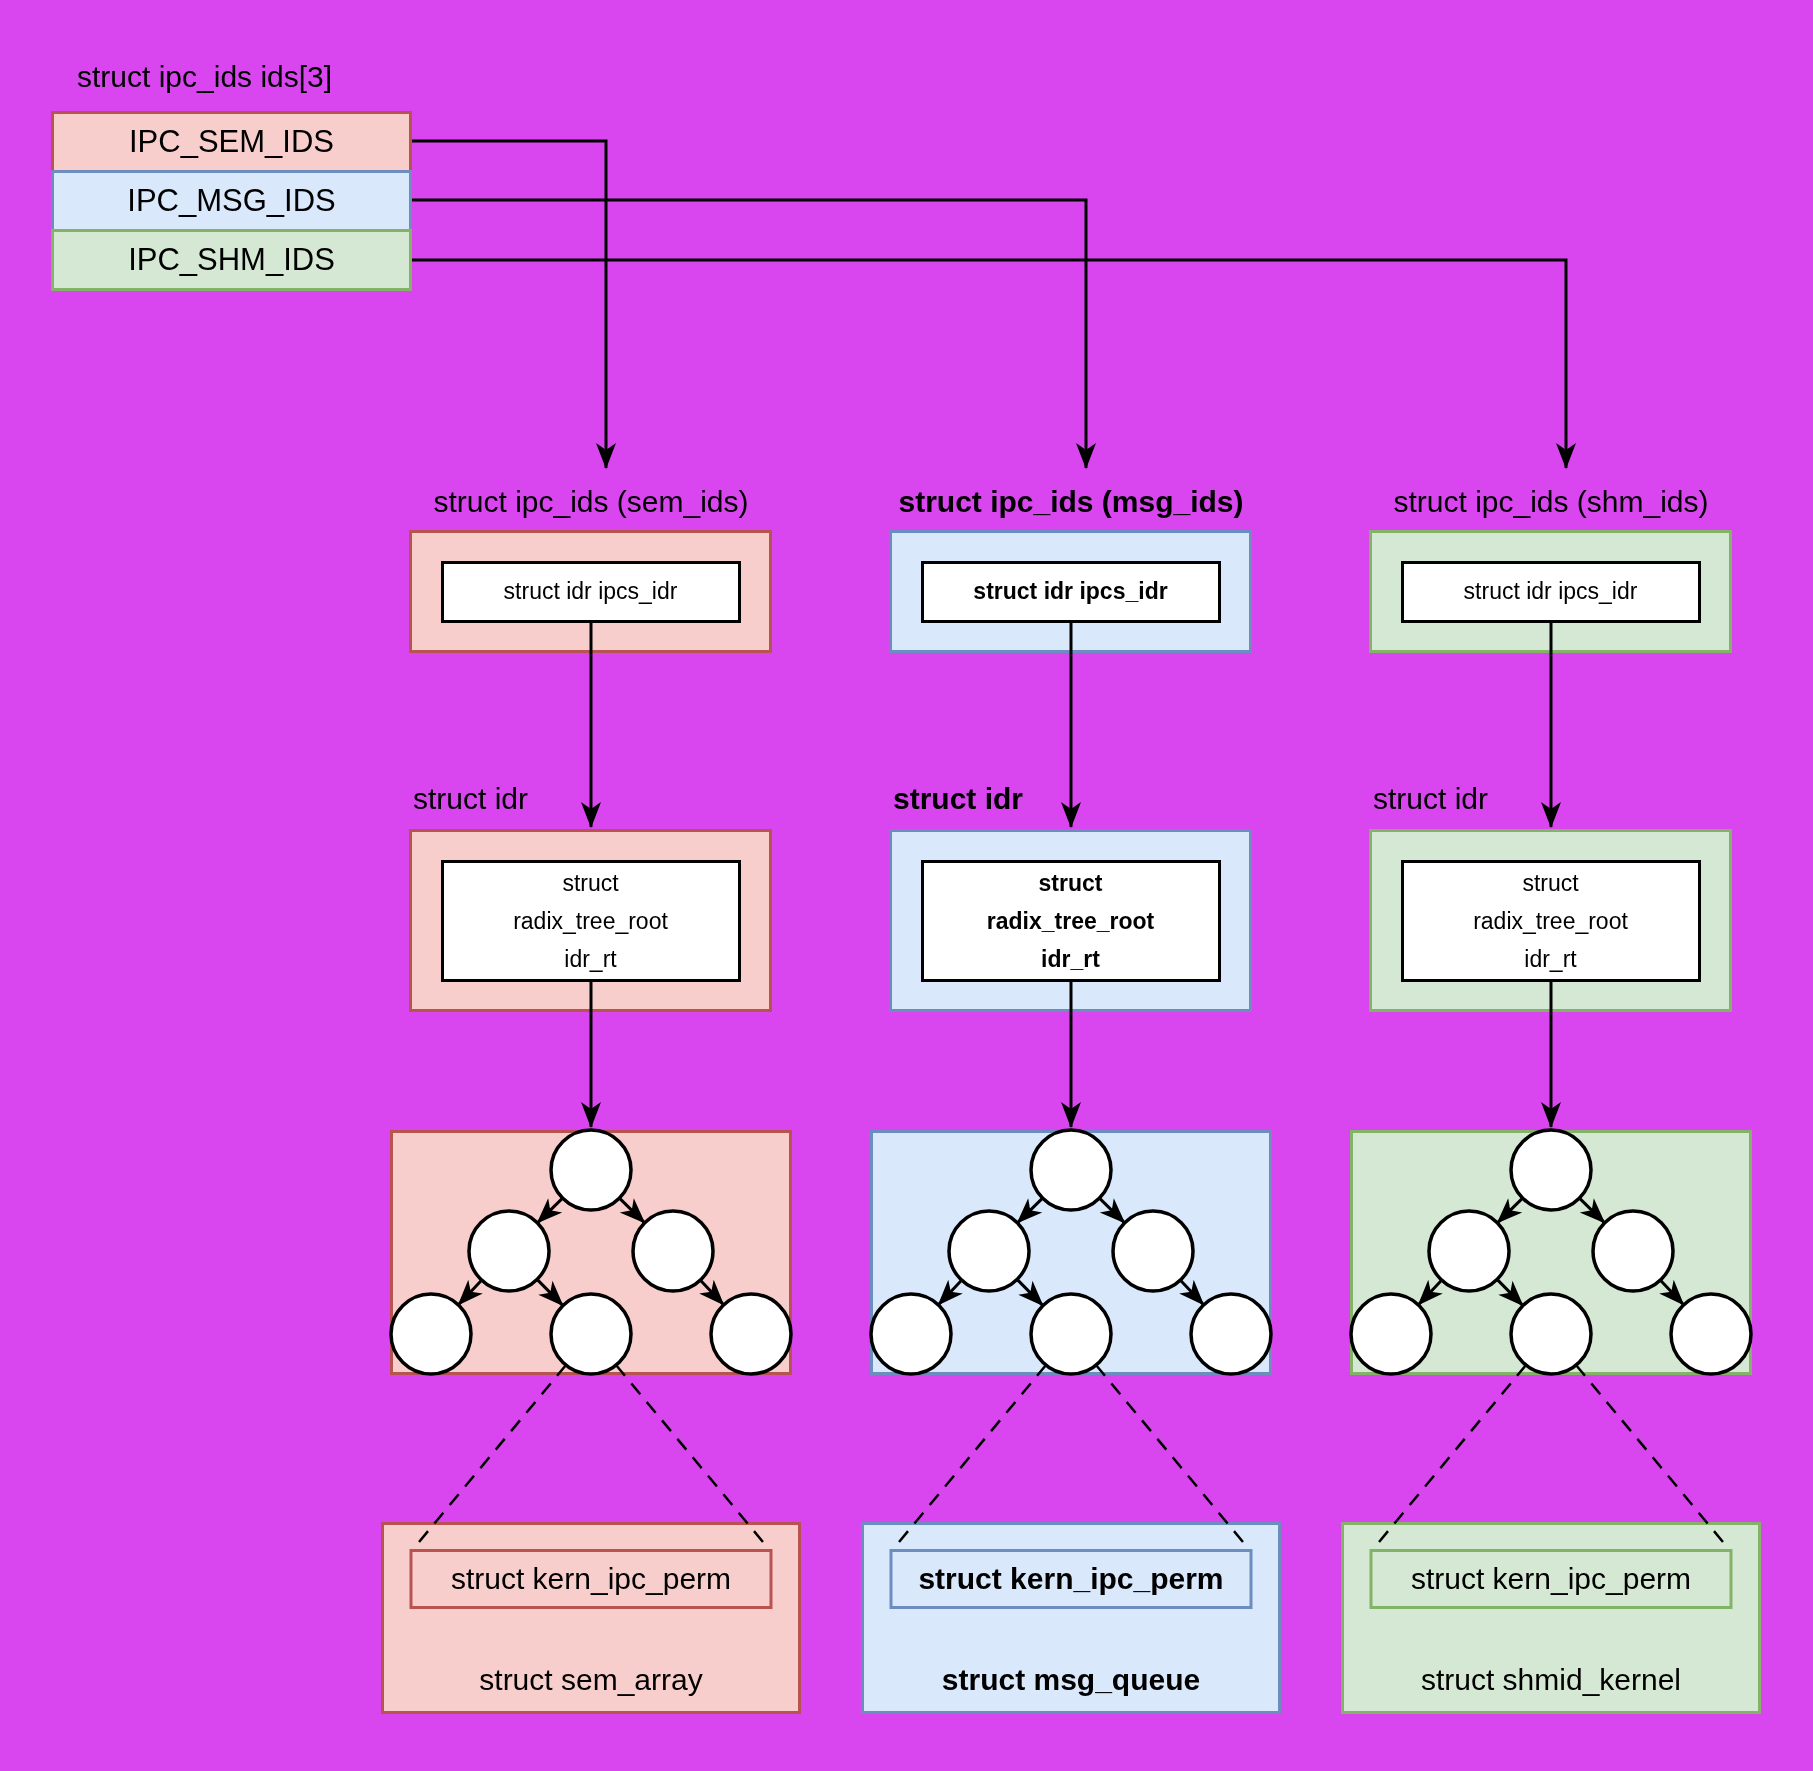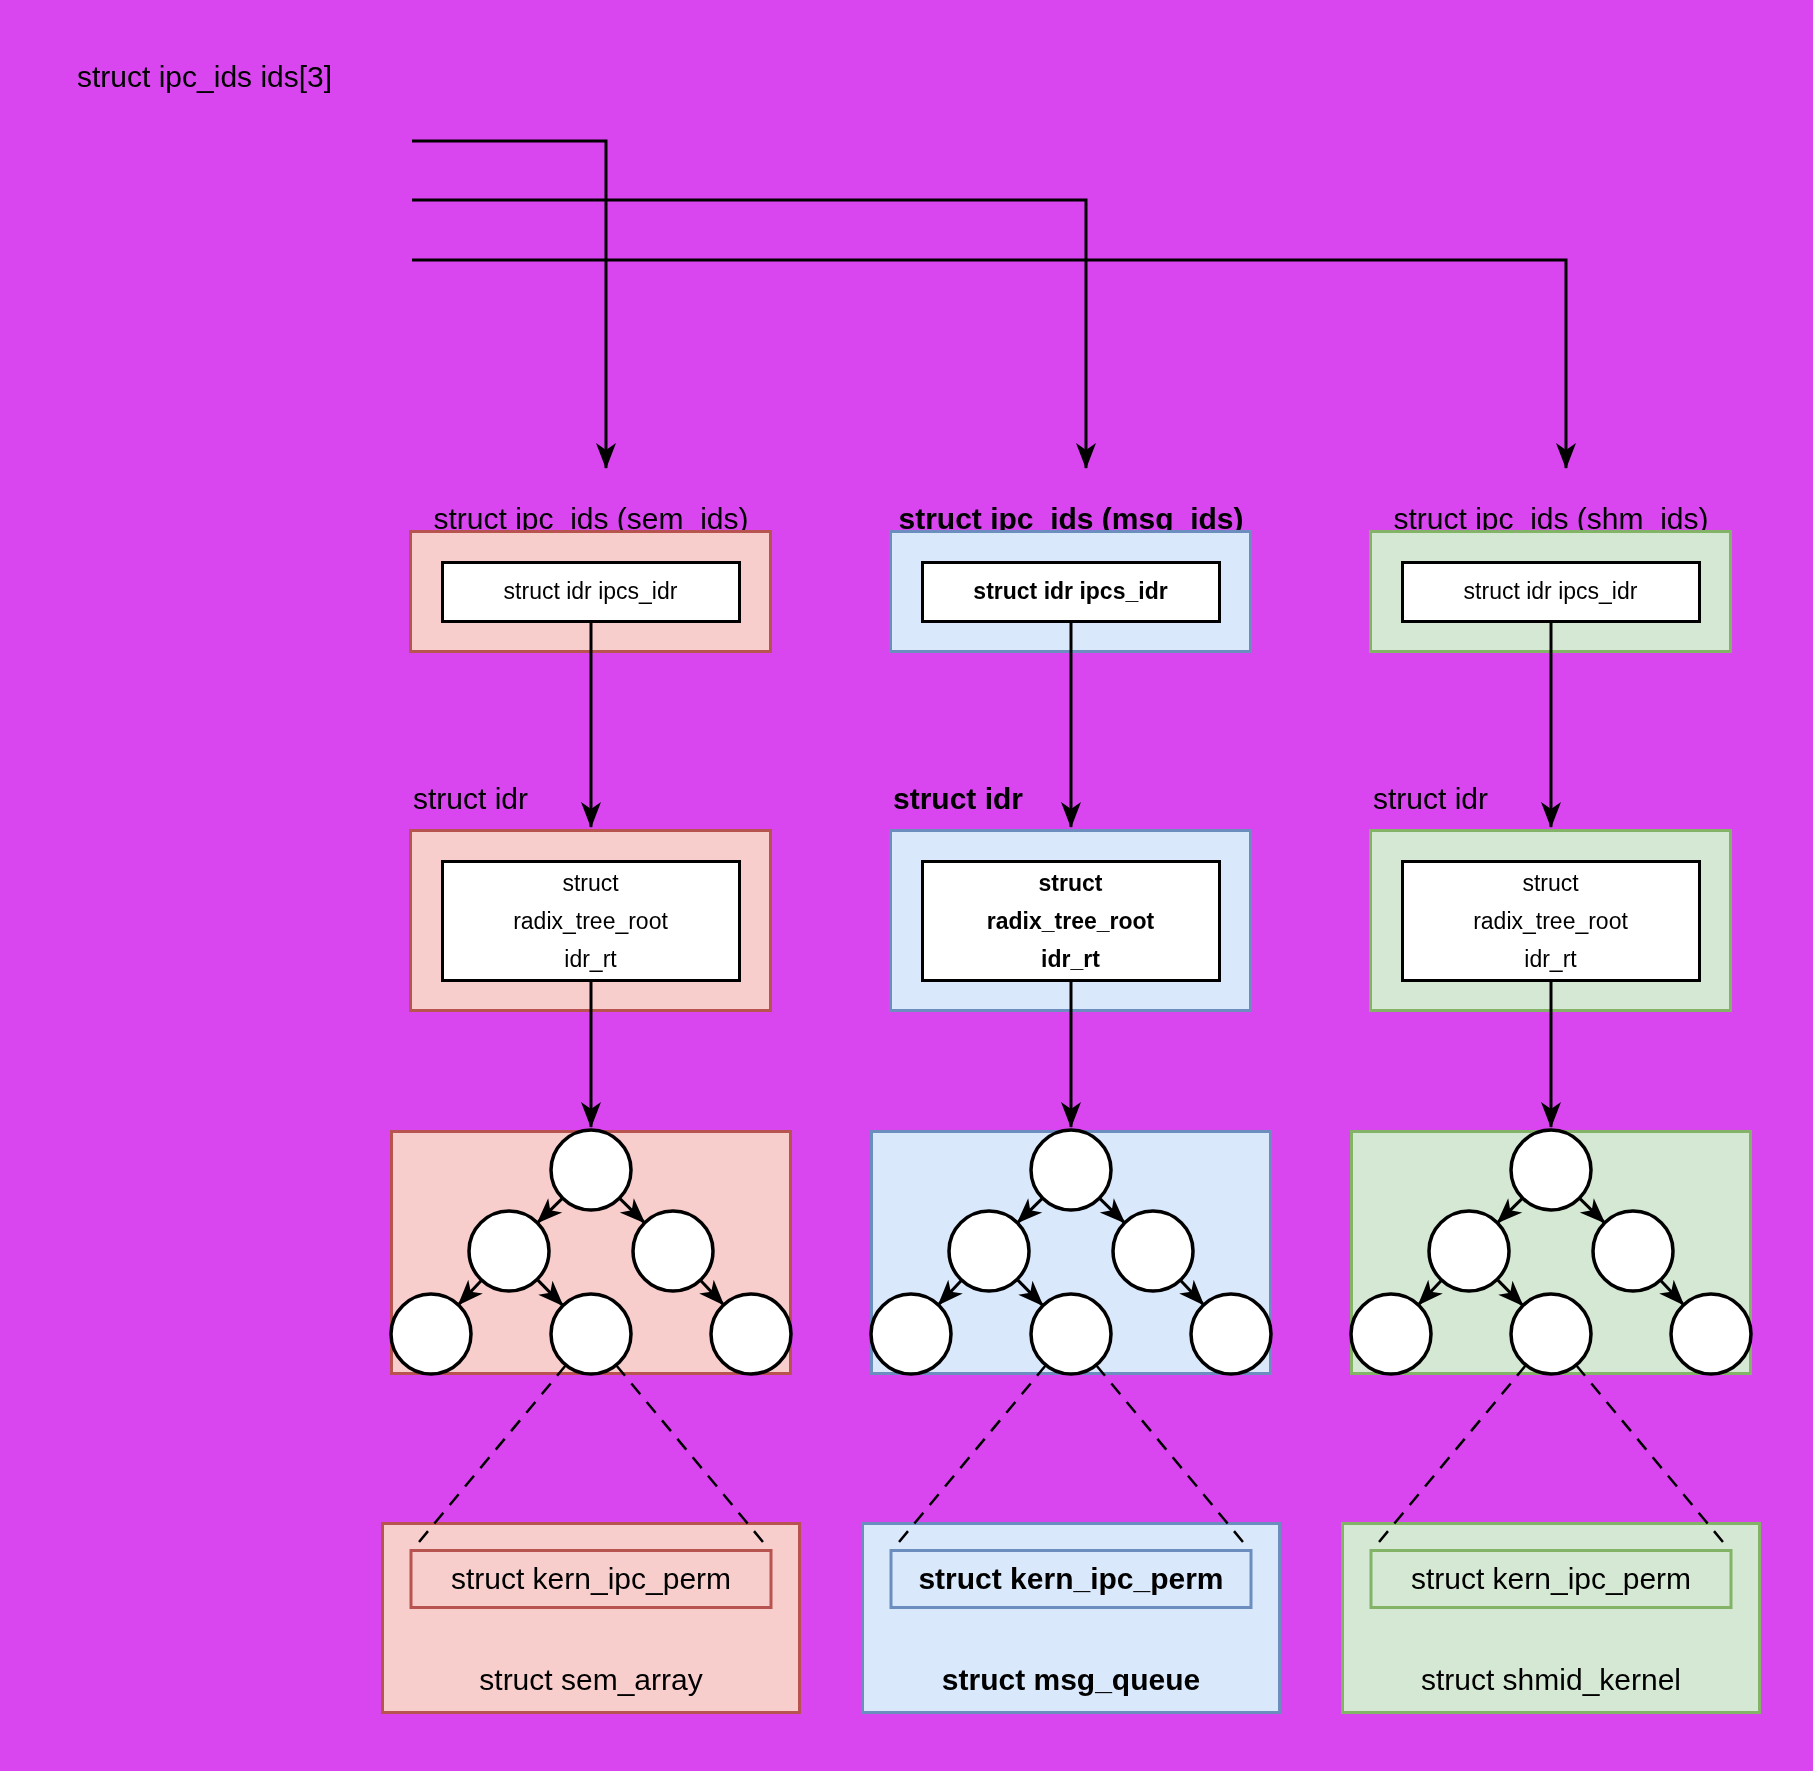--- a/index.html
+++ b/index.html
@@ -54,21 +54,20 @@
   .col-shm { left: 1341px; }
 
   .col-header {
     position: absolute;
     top: 485px;
     left: 0;
     width: 100%;
     text-align: center;
     font-size: 30px;
     white-space: nowrap;
-    margin-top: 17px;
   }
 
   .box1 {
     position: absolute;
     top: 530px;
     left: 28px;
     width: 363px;
     height: 123px;
     box-sizing: border-box;
     border: 3px solid;
@@ -164,20 +163,25 @@
     height: 1771px;
     pointer-events: none;
   }
 </style>
 </head>
 <body>
 
 <div class="page">
 
   <div class="legend-title">struct ipc_ids ids[3]</div>
+  <div class="legend-rows">
+    <div class="legend-row sem">IPC_SEM_IDS</div>
+    <div class="legend-row msg">IPC_MSG_IDS</div>
+    <div class="legend-row shm">IPC_SHM_IDS</div>
+  </div>
 
   <div class="column sem col-sem">
     <div class="col-header">struct ipc_ids (sem_ids)</div>
     <div class="box1 tint">
       <div class="inner-white inner1">struct idr ipcs_idr</div>
     </div>
     <div class="idr-label">struct idr</div>
     <div class="box2 tint">
       <div class="inner-white inner2">
         <div>struct</div>

